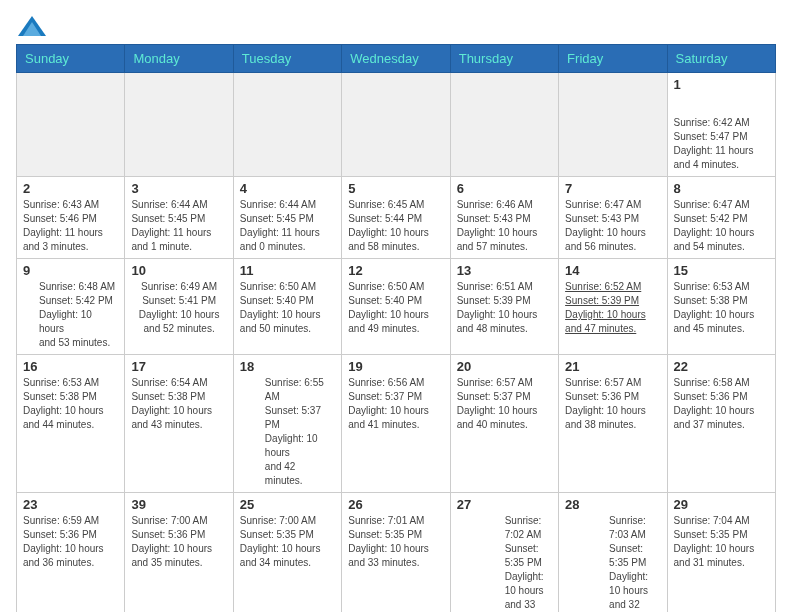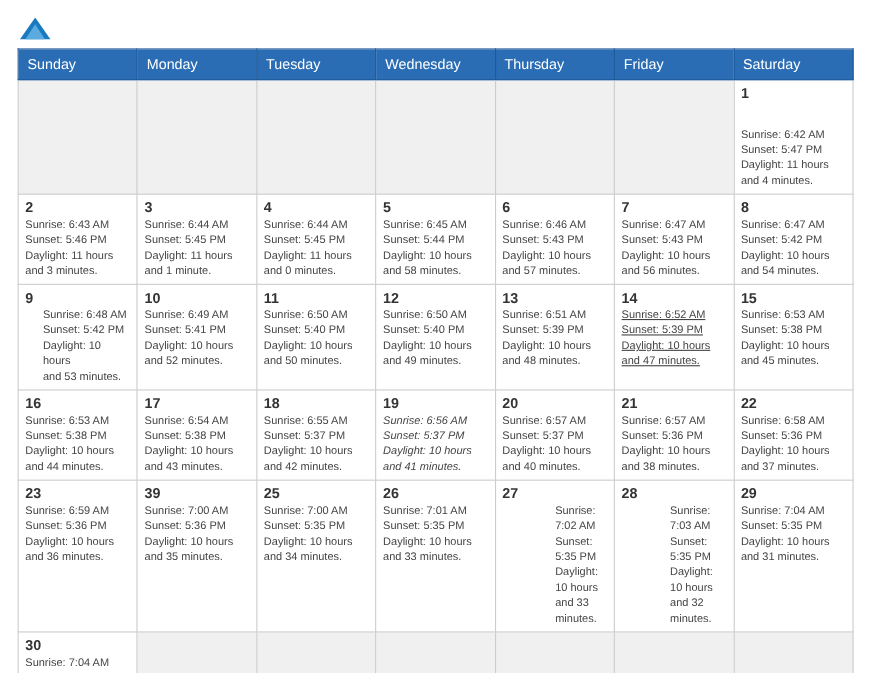--- a/index.html
+++ b/index.html
@@ -58,21 +58,21 @@
     }
     .calendar-table {
       width: 100%;
       border-collapse: collapse;
       table-layout: fixed;
     }
     .calendar-table thead tr {
       background-color: #2a6db5;
     }
     .calendar-table thead th {
-      color: #ffffff;
+      color: #5eead4;
       text-align: left;
       padding: 6px 8px;
       font-size: 13px;
       font-weight: normal;
       border: 1px solid #1f5a9a;
     }
     .calendar-table tbody td {
       vertical-align: top;
       border: 1px solid #ccc;
       padding: 4px 6px;
@@ -200,21 +200,21 @@
         <tr>
           <td>
             <span class="day-number">9</span>
             <div class="day-info" style="white-space: pre-line; margin-left: 16px;">Sunrise: 6:48 AM
 Sunset: 5:42 PM
 Daylight: 10 hours
 and 53 minutes.</div>
           </td>
           <td>
             <span class="day-number">10</span>
-            <div class="day-info" style="white-space: pre-line;">Sunrise: 6:49 AM
+            <div class="day-info" style="white-space: pre-line; text-align: center;">Sunrise: 6:49 AM
 Sunset: 5:41 PM
 Daylight: 10 hours
 and 52 minutes.</div>
           </td>
           <td>
             <span class="day-number">11</span>
             <div class="day-info" style="white-space: pre-line;">Sunrise: 6:50 AM
 Sunset: 5:40 PM
 Daylight: 10 hours
 and 50 minutes.</div>
@@ -258,28 +258,28 @@
           </td>
           <td>
             <span class="day-number">17</span>
             <div class="day-info" style="white-space: pre-line;">Sunrise: 6:54 AM
 Sunset: 5:38 PM
 Daylight: 10 hours
 and 43 minutes.</div>
           </td>
           <td>
             <span class="day-number">18</span>
-            <div class="day-info" style="white-space: pre-line;">Sunrise: 6:55 AM
+            <div class="day-info" style="white-space: pre-line; margin-left: 25px;">Sunrise: 6:55 AM
 Sunset: 5:37 PM
 Daylight: 10 hours
 and 42 minutes.</div>
           </td>
           <td>
             <span class="day-number">19</span>
-            <div class="day-info" style="white-space: pre-line; font-style: italic;">Sunrise: 6:56 AM
+            <div class="day-info" style="white-space: pre-line;">Sunrise: 6:56 AM
 Sunset: 5:37 PM
 Daylight: 10 hours
 and 41 minutes.</div>
           </td>
           <td>
             <span class="day-number">20</span>
             <div class="day-info" style="white-space: pre-line;">Sunrise: 6:57 AM
 Sunset: 5:37 PM
 Daylight: 10 hours
 and 40 minutes.</div>

